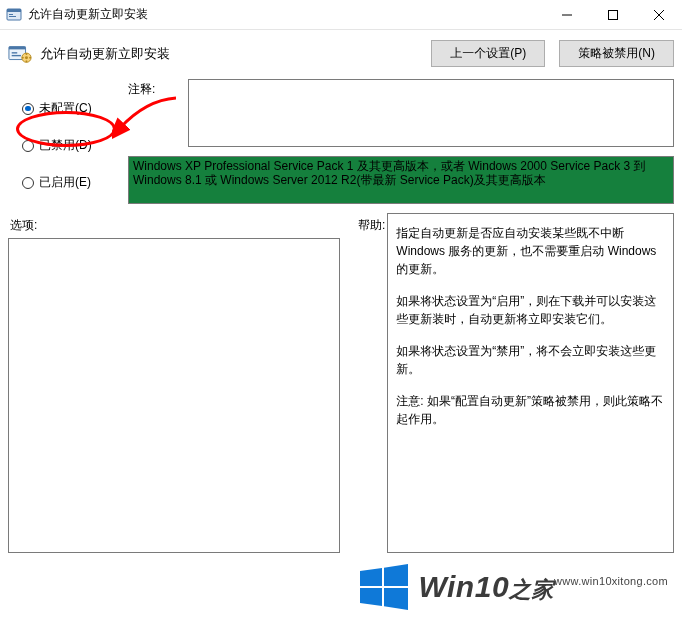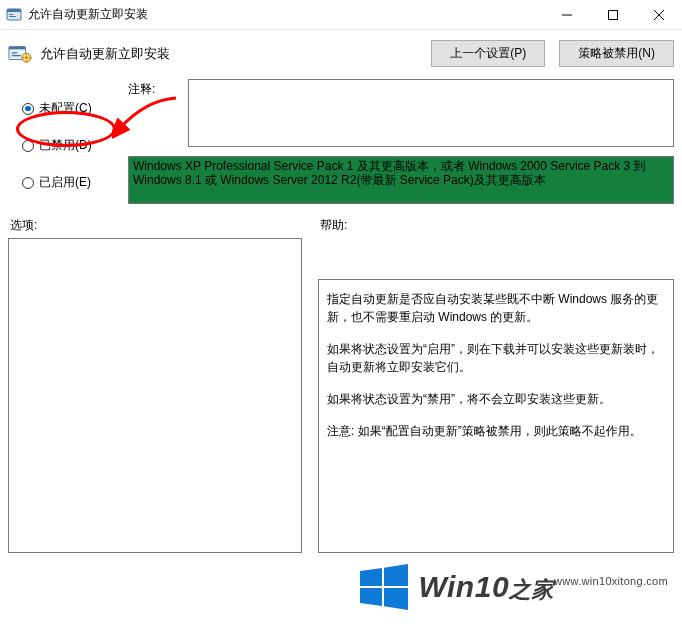--- a/index.html
+++ b/index.html
@@ -83,22 +83,22 @@
     width: 100%; height: 48px;
     border: 1px solid #7a7a7a;
     font-family: "Segoe UI", Tahoma, sans-serif;
     font-size: 12px; line-height: 14px;
     padding: 2px 4px; overflow-y: scroll;
     background: #15803d;
   }
   .lower {
     display: flex; padding: 2px 8px 0 8px; gap: 16px; height: 342px;
   }
-  .optwrap { display:flex; flex-direction:column; width: 294px; }
-  .helpwrap { display:flex; flex-direction:column; flex:1;gap:41px; }
+  .optwrap { display:flex; flex-direction:column; width: 332px; }
+  .helpwrap { display:flex; flex-direction:row; flex:1; }
   .seclabel { padding: 4px 2px 4px 2px; }
   .panel {
     flex:1; border: 1px solid #7a7a7a; background: #fff;
     overflow-y: scroll; padding: 6px 8px;
     font-size: 12px; line-height: 18px;
   }
   .panel p { margin: 4px 0 14px 0; }
   
   .anno {
     position: absolute; pointer-events: none;

